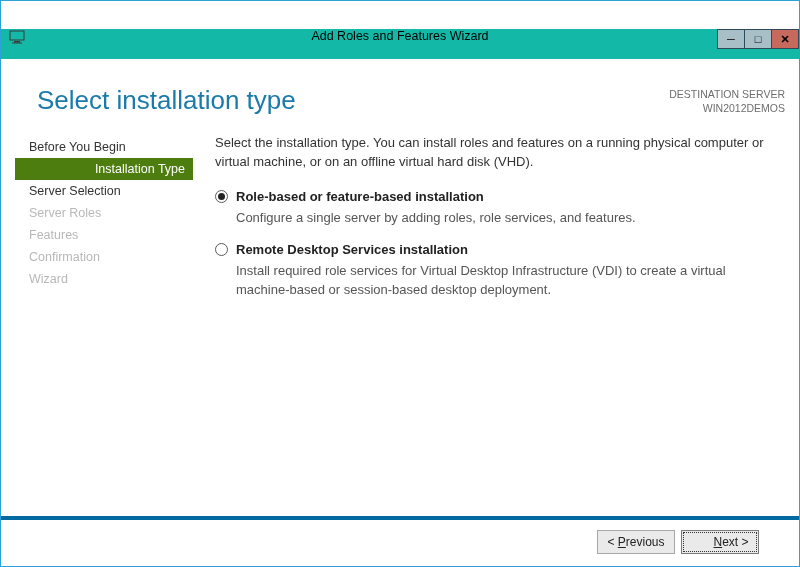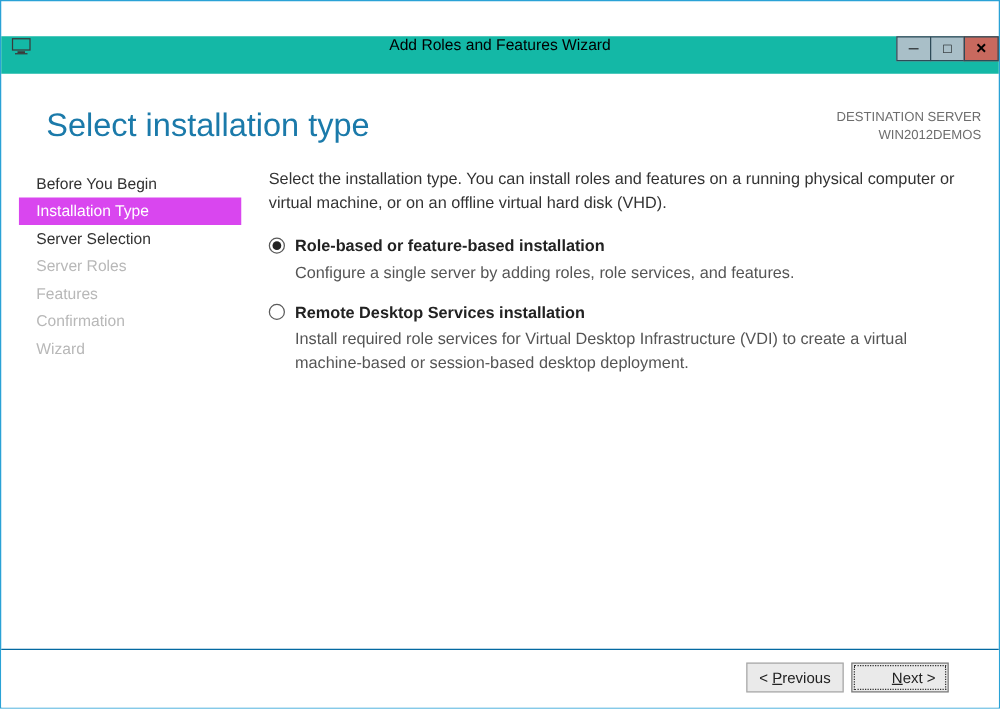--- a/index.html
+++ b/index.html
@@ -98,22 +98,23 @@
     width: 178px;
     padding-top: 2px;
   }
   .step {
     padding: 4px 8px 4px 14px;
     font-size: 12.5px;
     color: #323232;
     cursor: pointer;
   }
   .step.active {
-    background: #d946ef;
+    background: #4d7c0f;
     color: #fff;
+    text-align: right;
   }
   .step.disabled {
     color: #b8b8b8;
     cursor: default;
   }
   .main {
     flex: 1;
     padding: 0 6px 0 22px;
     font-size: 13px;
     color: #333;
@@ -141,21 +142,21 @@
     width: 7px; height: 7px;
     background: #222;
     border-radius: 50%;
     display: none;
   }
   .radio.checked .dot { display: block; }
   .opt-body { flex: 1; }
   .opt-title { font-weight: bold; color:#222; }
   .opt-desc { color: #555; margin-top: 2px; }
   .footer {
-    border-top: 1px solid #0369a1;
+    border-top: 4px solid #0369a1;
     padding: 10px 16px 12px 0;
     display: flex;
     justify-content: flex-end;
     gap: 6px;
     background: #fff;
   }
   .btn {
     min-width: 78px;
     height: 24px;
     border: 1px solid #a7a7a7;

